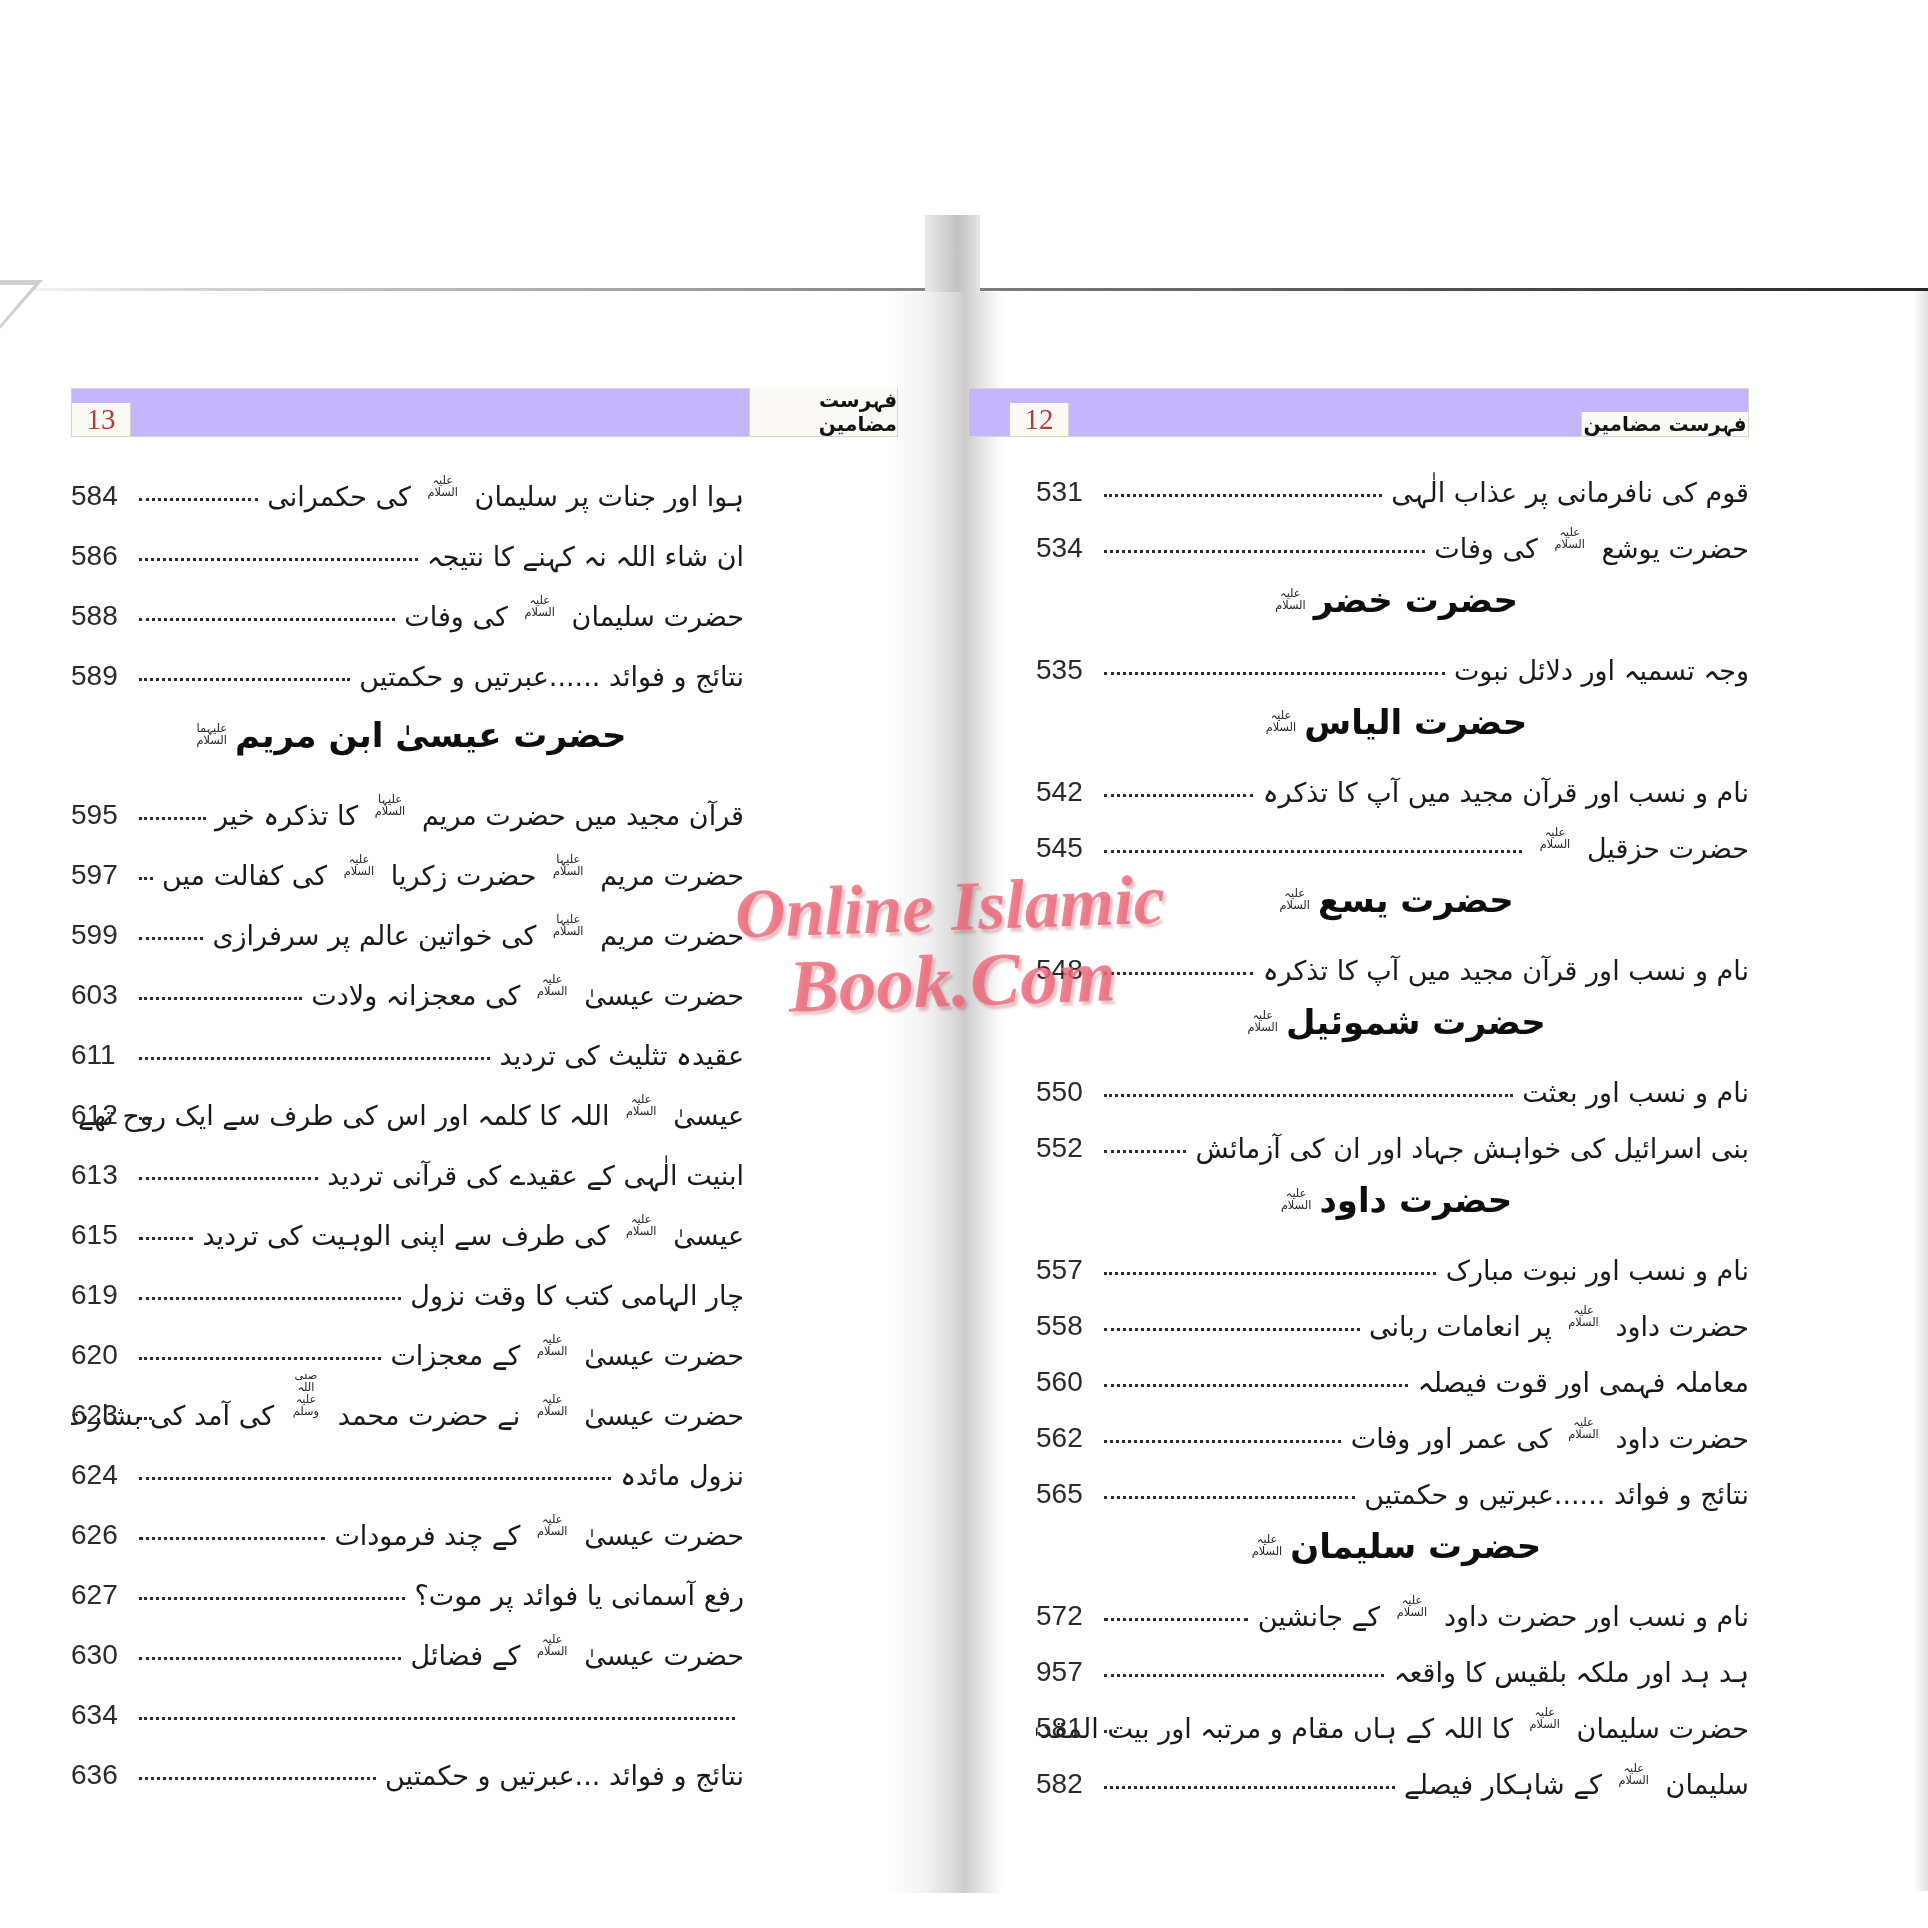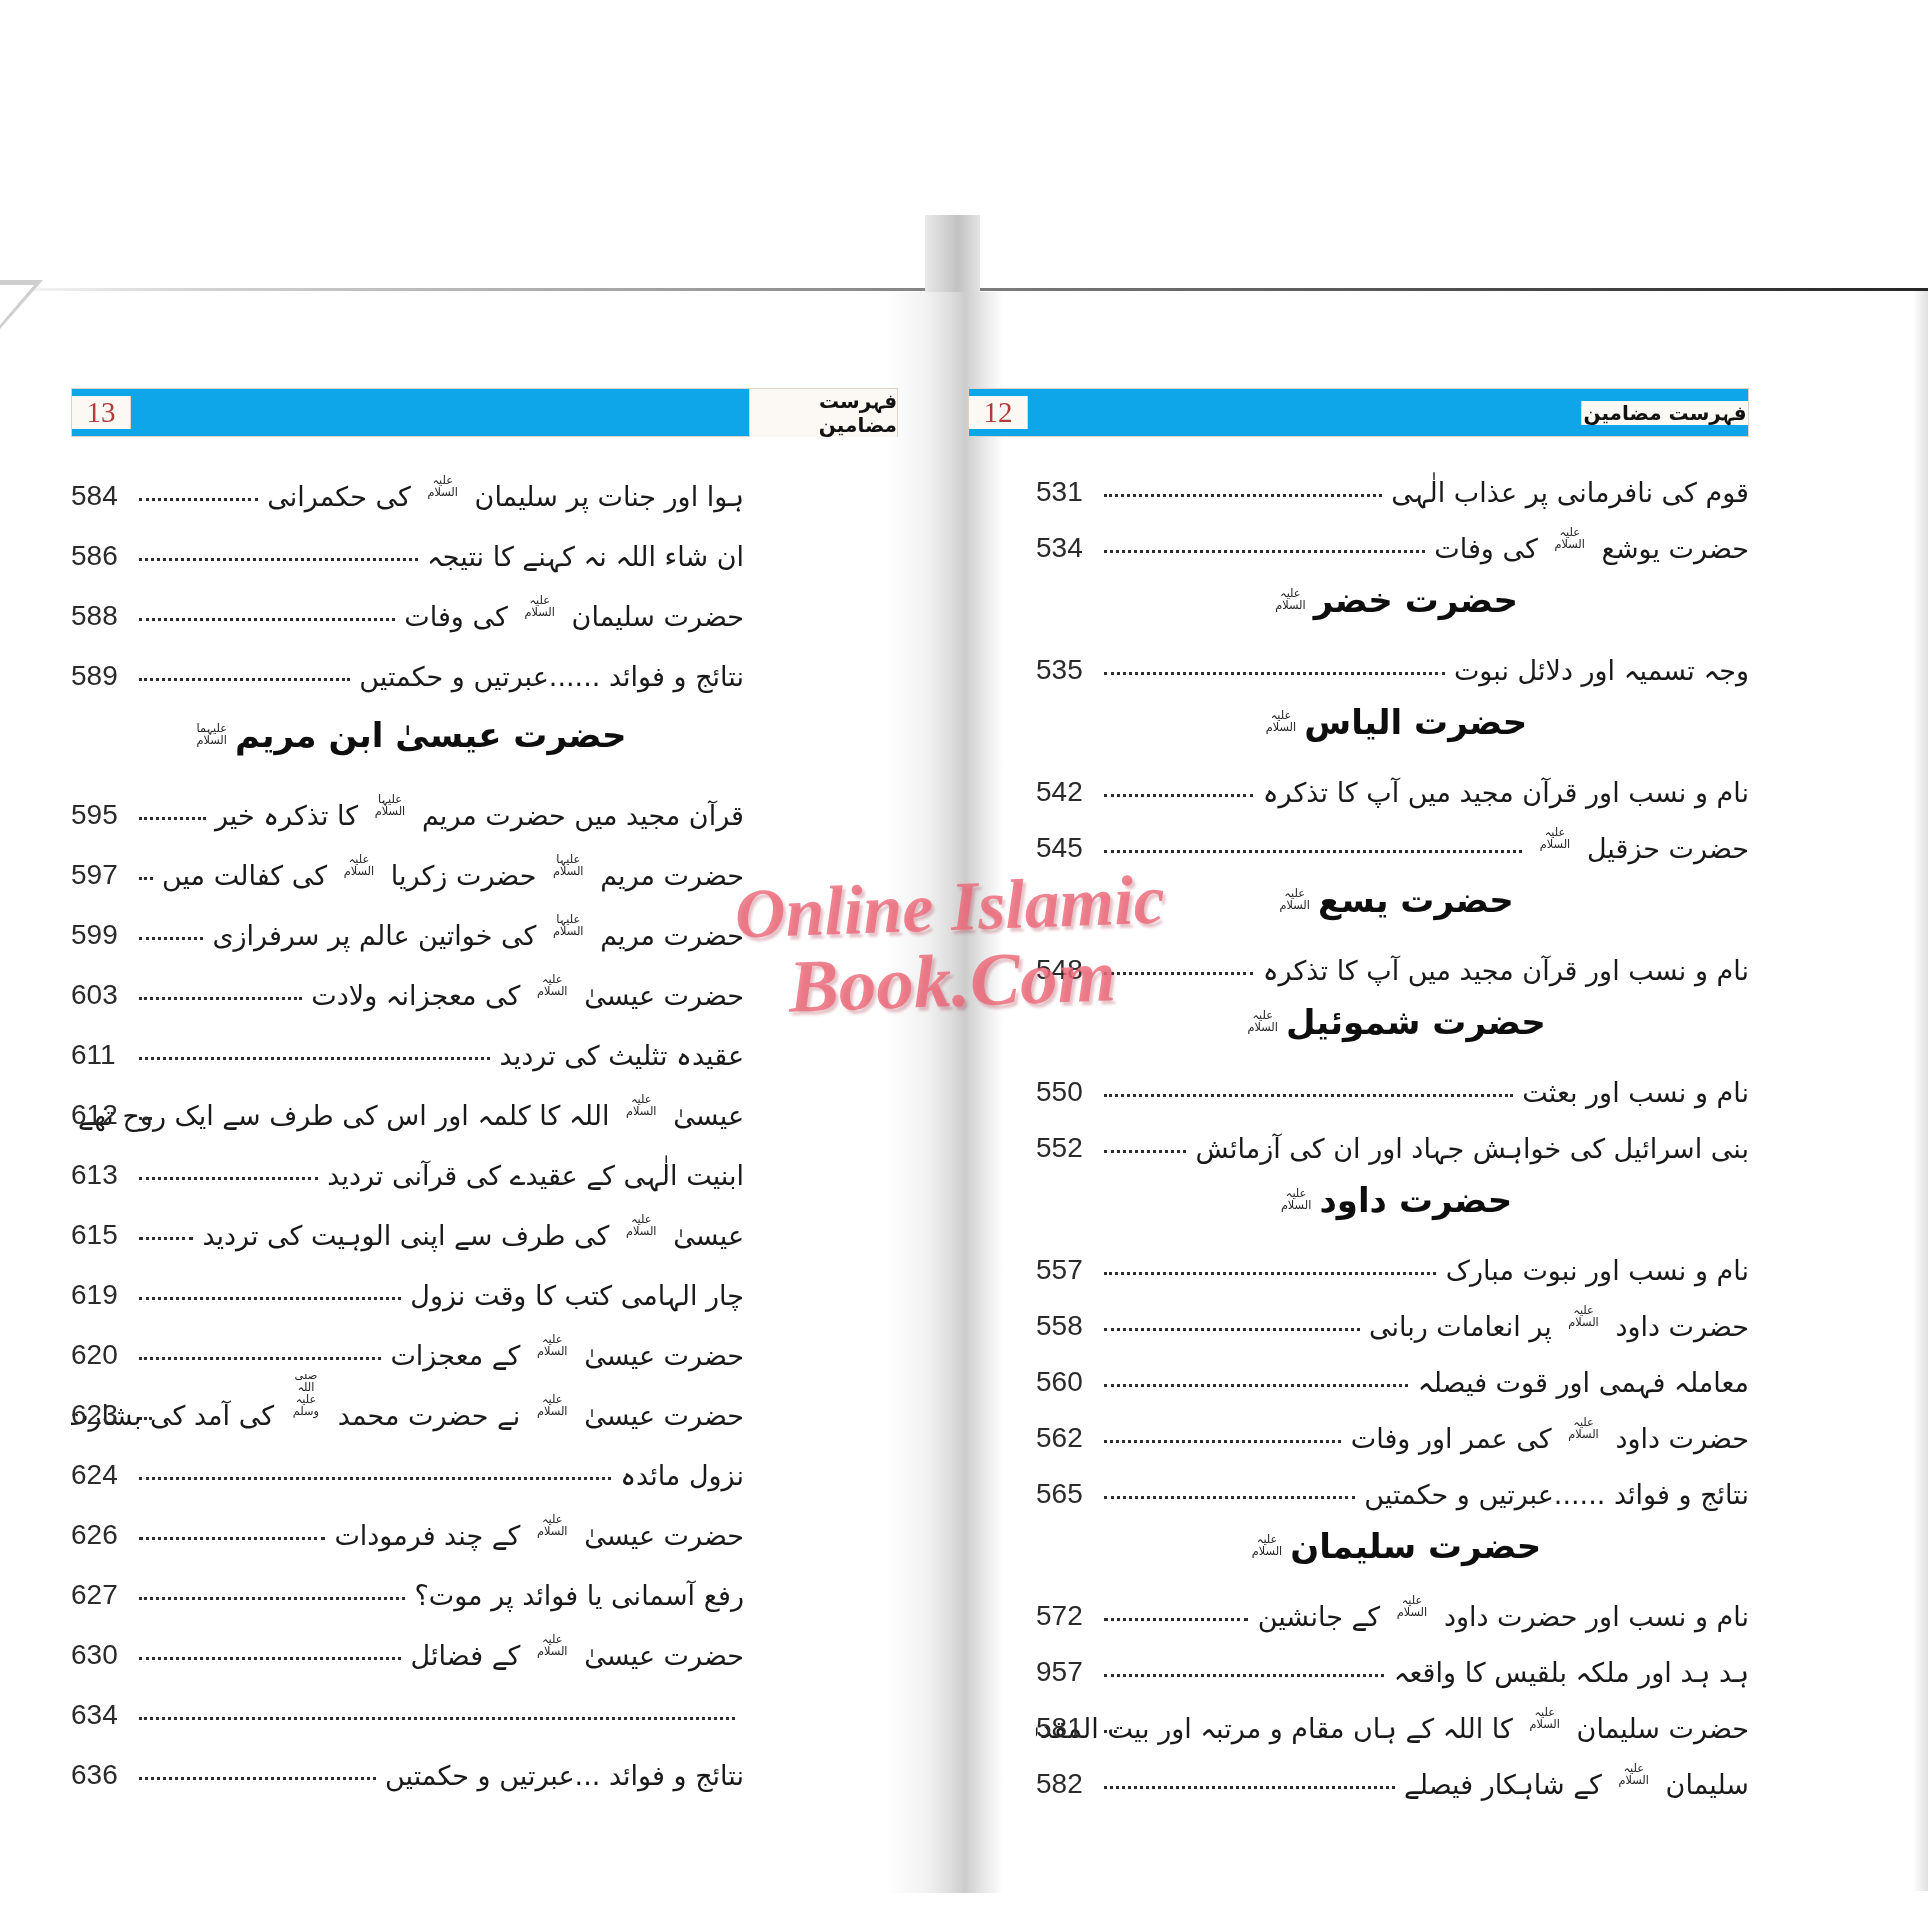--- a/index.html
+++ b/index.html
@@ -34,25 +34,25 @@
   .spine-top{
     position:absolute;left:925px;top:215px;width:55px;height:77px;
     background:linear-gradient(to right,#e9e9e9,#cccccc 45%,#c2c2c2 60%,#e4e4e4);
   }
   .right-edge{
     position:absolute;right:0;top:290px;width:15px;height:1601px;
     background:linear-gradient(to left, rgba(0,0,0,0.12), rgba(0,0,0,0));
   }
   
   .page-header{
-    position:absolute;height:49px;display:flex;align-items:center;
-    background:#0ea5e9;border:0.9px solid #ddd3c8;box-sizing:border-box;
+    position:absolute;height:49px;display:flex;align-items:flex-end;
+    background:#c4b5fd;border:0.9px solid #ddd3c8;box-sizing:border-box;
   }
   .hdr-left{left:71px;top:388px;width:827px;}
-  .hdr-right{left:968px;top:388px;width:781px;}
+  .hdr-right{left:968px;top:388px;width:781px;padding-left:41px;}
   .pagenum-box{
     width:58px;border-right:0.9px solid #ddd3c8;display:flex;align-items:center;justify-content:center;
     font-family:"Liberation Serif", serif;font-size:29px;color:#b03c3c;background:#fcf9f5;
   }
   .ornament-band{
     flex:1;position:relative;overflow:hidden;
     background-image:
       radial-gradient(circle at 50% 50%, rgba(238,166,128,0.55) 0 6.6px, rgba(238,166,128,0) 7.5px),
       radial-gradient(circle at 50% 50%, rgba(243,196,165,0.6) 0 3.8px, rgba(243,196,165,0) 4.7px),
       radial-gradient(circle at 50% 50%, rgba(246,214,190,0.6) 0 10.4px, rgba(246,214,190,0) 11.3px),

